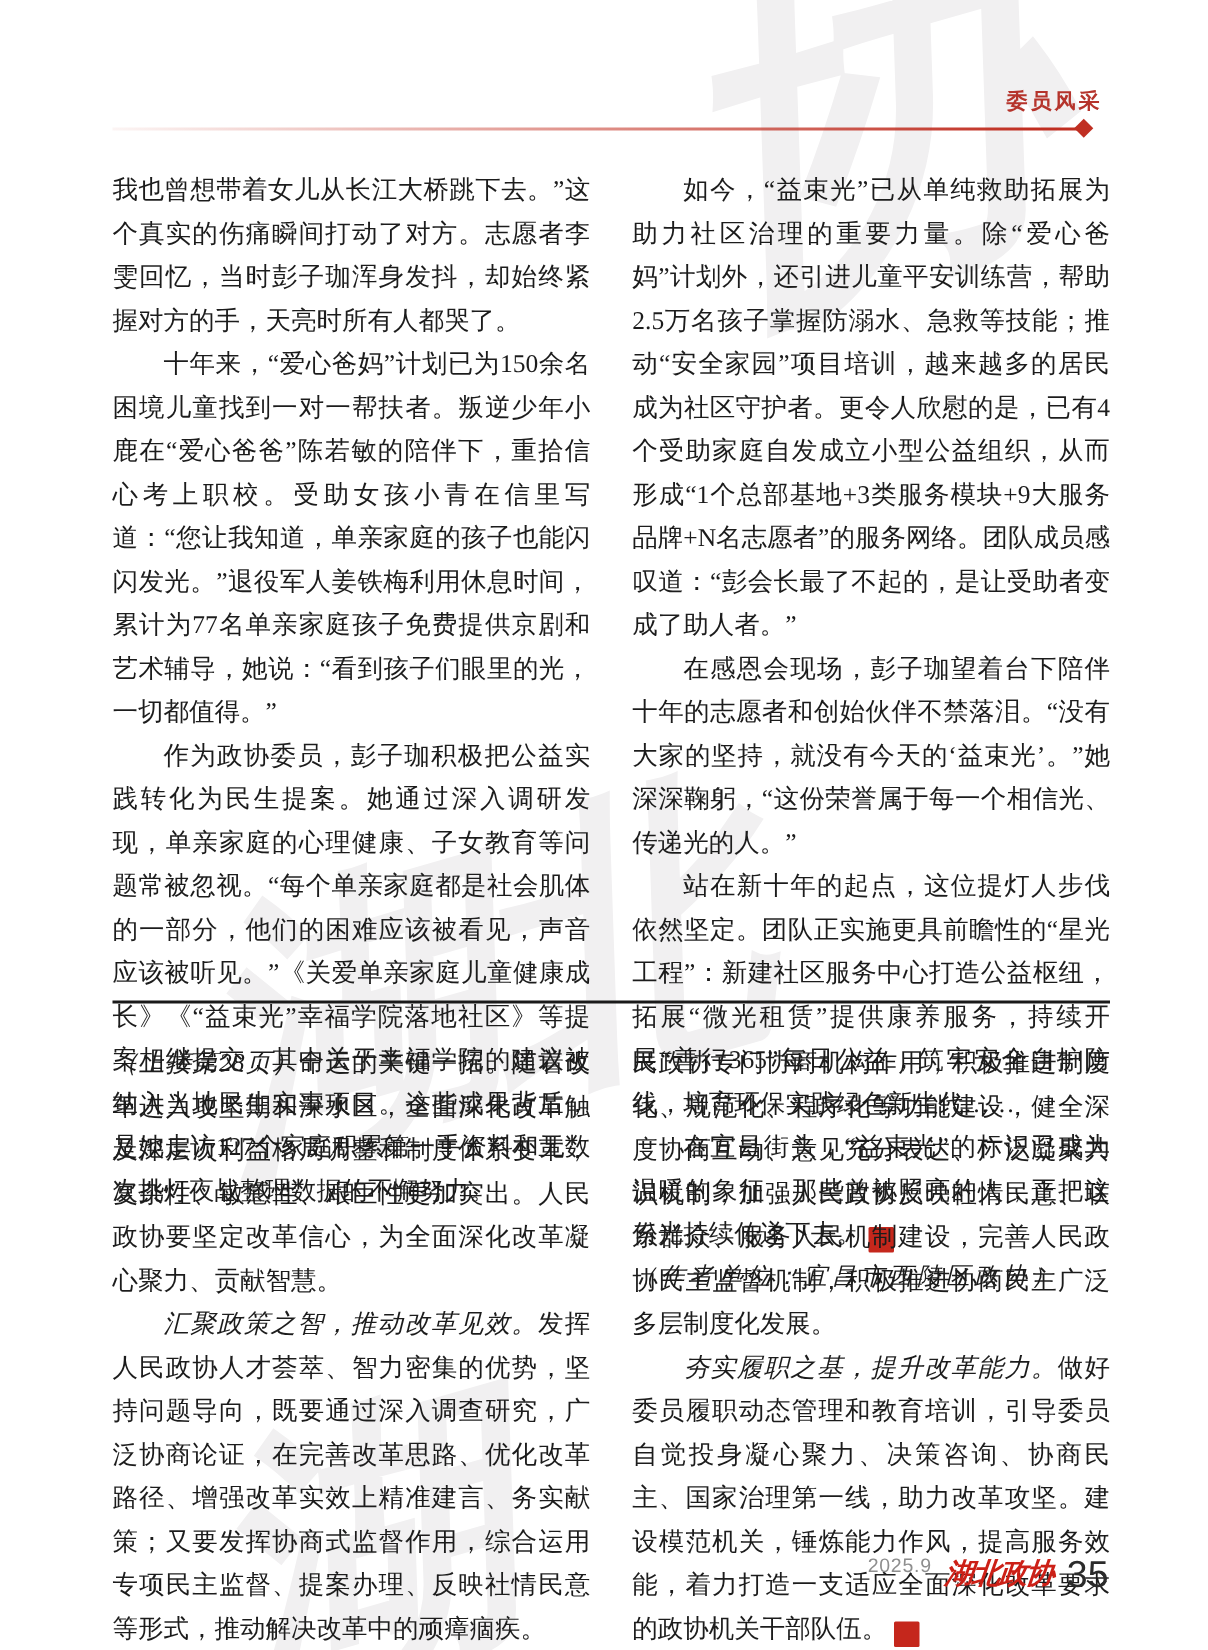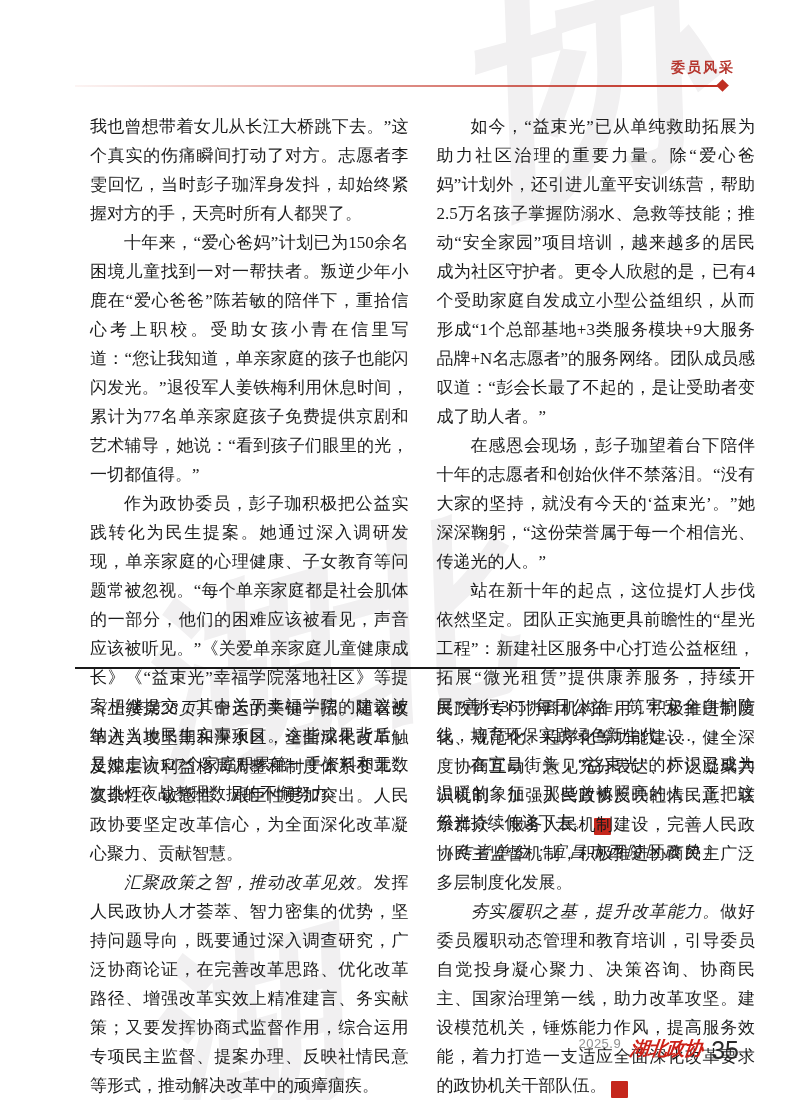--- a/index.html
+++ b/index.html
@@ -34,21 +34,21 @@
   .header-rule{
     position:absolute;top:85px;left:75px;width:646px;height:2px;z-index:2;
     background:linear-gradient(to right, rgba(197,52,38,0.05), rgba(197,52,38,0.45) 40%, #c02f22 95%);
   }
   .header-diamond{
     position:absolute;top:81px;left:718px;width:9px;height:9px;z-index:2;
     transform:rotate(45deg);
   }
   
   .section{
-    position:absolute;left:90px;width:665px;z-index:1;
+    position:absolute;left:75px;width:665px;z-index:1;
     display:flex;gap:28px;
   }
   .top-section{top:112px;height:548px;}
   .bottom-section{top:694px;height:340px;}
   .col{flex:1;min-width:0;}
   p.para{
     margin:0;
     font-size:17px;
     line-height:29px;
     text-align:justify;

